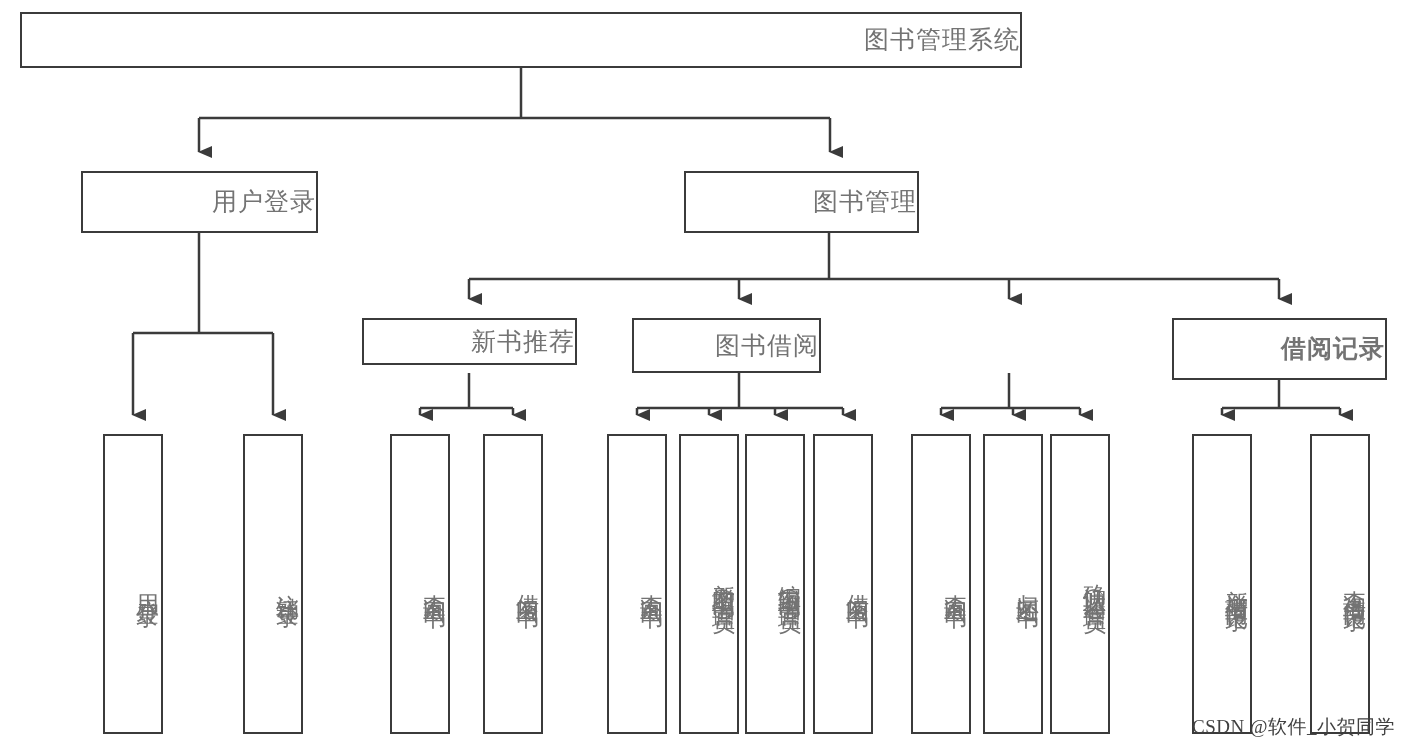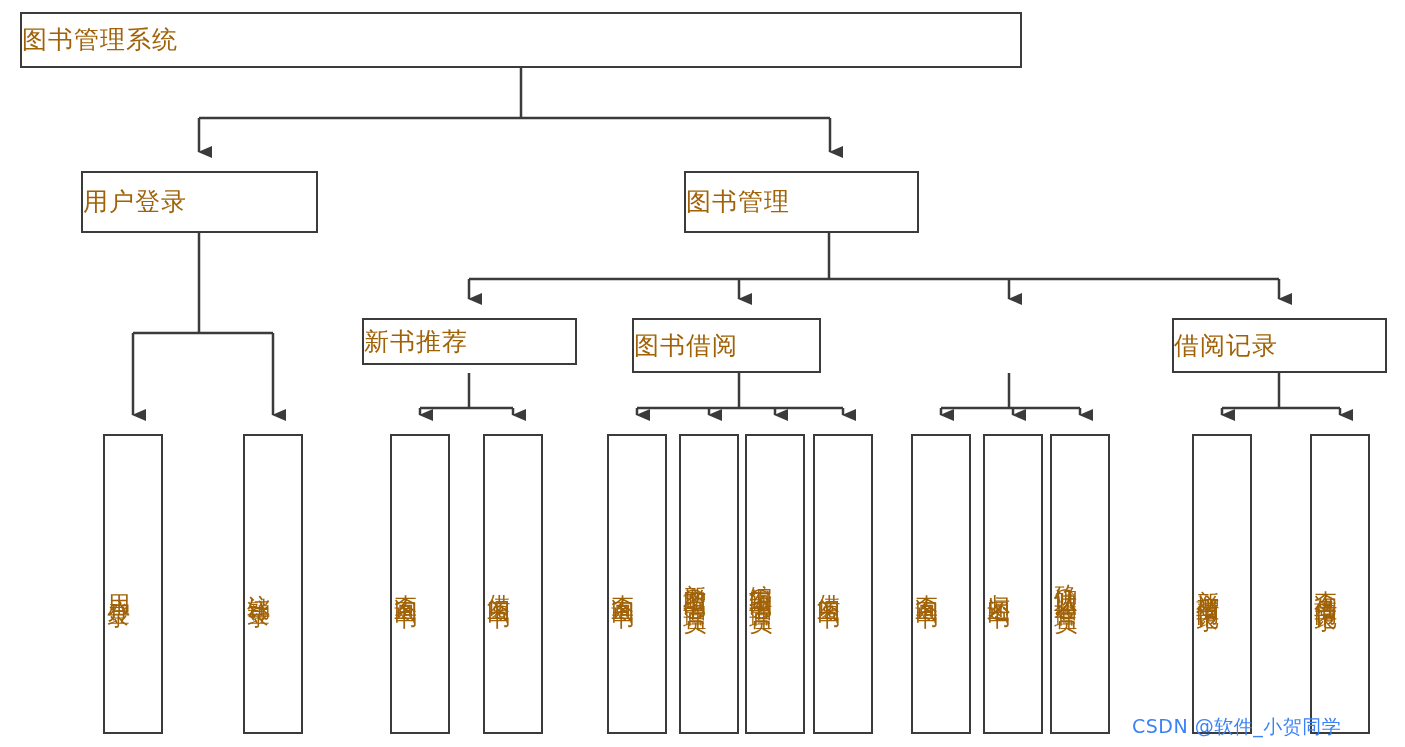--- a/index.html
+++ b/index.html
@@ -25,22 +25,22 @@
     height: 747px;
     pointer-events: none;
   }
   .node {
     position: absolute;
     box-sizing: border-box;
     background: #ffffff;
     border: 2.5px solid #3b3b3b;
     display: flex;
     align-items: center;
-    justify-content: flex-start;
-    color: #a16207;
+    justify-content: flex-end;
+    color: #737373;
   }
   .node.h {
     font-size: 25px;
     line-height: 1.1;
     letter-spacing: 1px;
   }
   .node.v {
     font-size: 23px;
     letter-spacing: 2px;
   }
@@ -125,21 +125,21 @@
   <div class="node h" id="node-l2-1" style="left: 684px; top: 171px; width: 235px; height: 62px;">
     <span>图书管理</span>
   </div>
 
   <div class="node h" id="node-l3-0" style="left: 362px; top: 318px; width: 215px; height: 47px;">
     <span>新书推荐</span>
   </div>
   <div class="node h" id="node-l3-1" style="left: 632px; top: 318px; width: 189px; height: 55px;">
     <span>图书借阅</span>
   </div>
-  <div class="node h" id="node-l3-3" style="left: 1172px; top: 318px; width: 215px; height: 55px;">
+  <div class="node h" id="node-l3-3" style="left: 1172px; top: 318px; width: 215px; height: 62px; font-weight: bold;">
     <span>借阅记录</span>
   </div>
 
   <div class="node v" id="node-leaf-0" style="left: 103px; top: 434px; width: 60px; height: 300px;">
     <span class="vtext">用户登录</span>
   </div>
   <div class="node v" id="node-leaf-1" style="left: 243px; top: 434px; width: 60px; height: 300px;">
     <span class="vtext">注销登录</span>
   </div>
   <div class="node v" id="node-leaf-2" style="left: 390px; top: 434px; width: 60px; height: 300px;">
@@ -169,15 +169,15 @@
   <div class="node v" id="node-leaf-10" style="left: 1050px; top: 434px; width: 60px; height: 300px;">
     <span class="vtext">确认归还（管理员）</span>
   </div>
   <div class="node v" id="node-leaf-11" style="left: 1192px; top: 434px; width: 60px; height: 300px;">
     <span class="vtext">新增借阅记录</span>
   </div>
   <div class="node v" id="node-leaf-12" style="left: 1310px; top: 434px; width: 60px; height: 300px;">
     <span class="vtext">查询借阅记录</span>
   </div>
 
-  <div class="watermark" id="watermark" style="left: 1132px; top: 714px; color: #3b82f6;">CSDN @软件_小贺同学</div>
+  <div class="watermark" id="watermark" style="left: 1192px; top: 714px; color: #404040; font-family: Liberation Serif, serif;">CSDN @软件_小贺同学</div>
 
 </div>
 
 </body></html>

